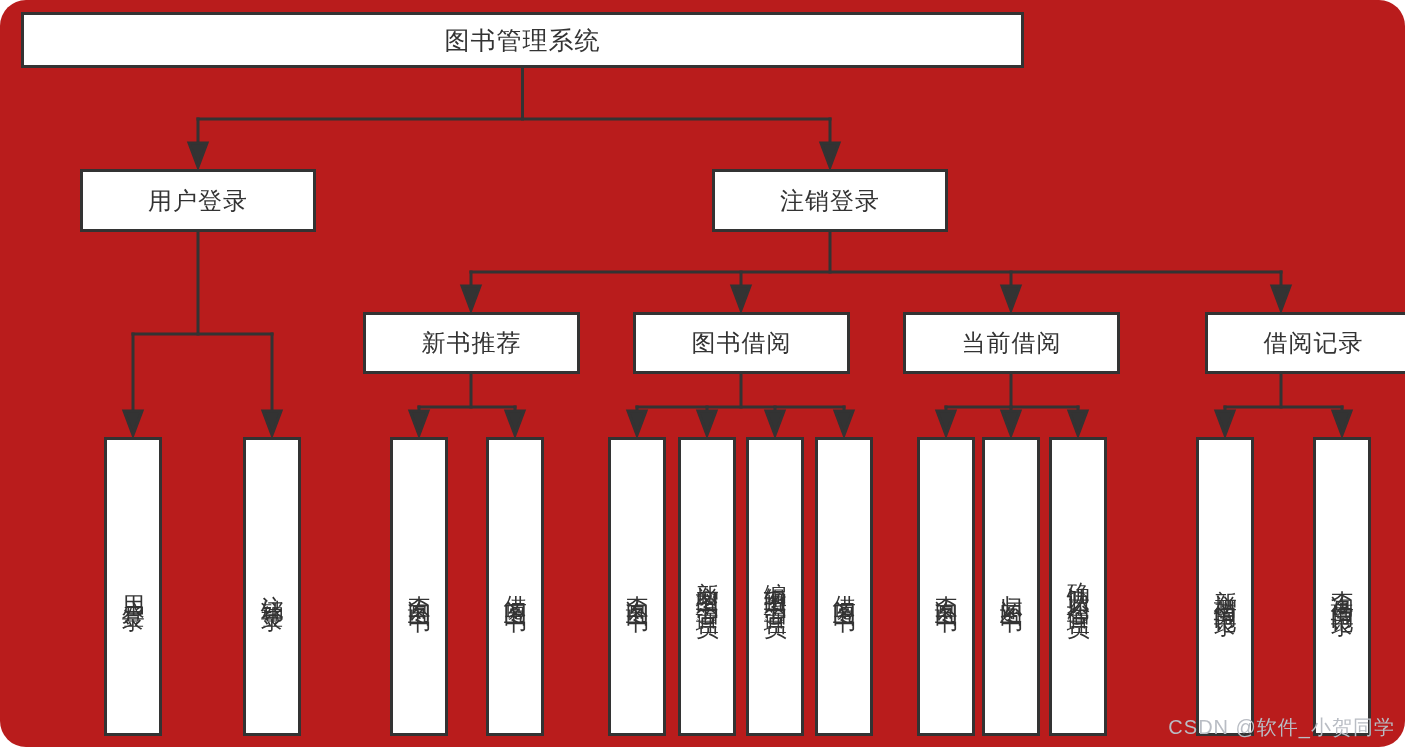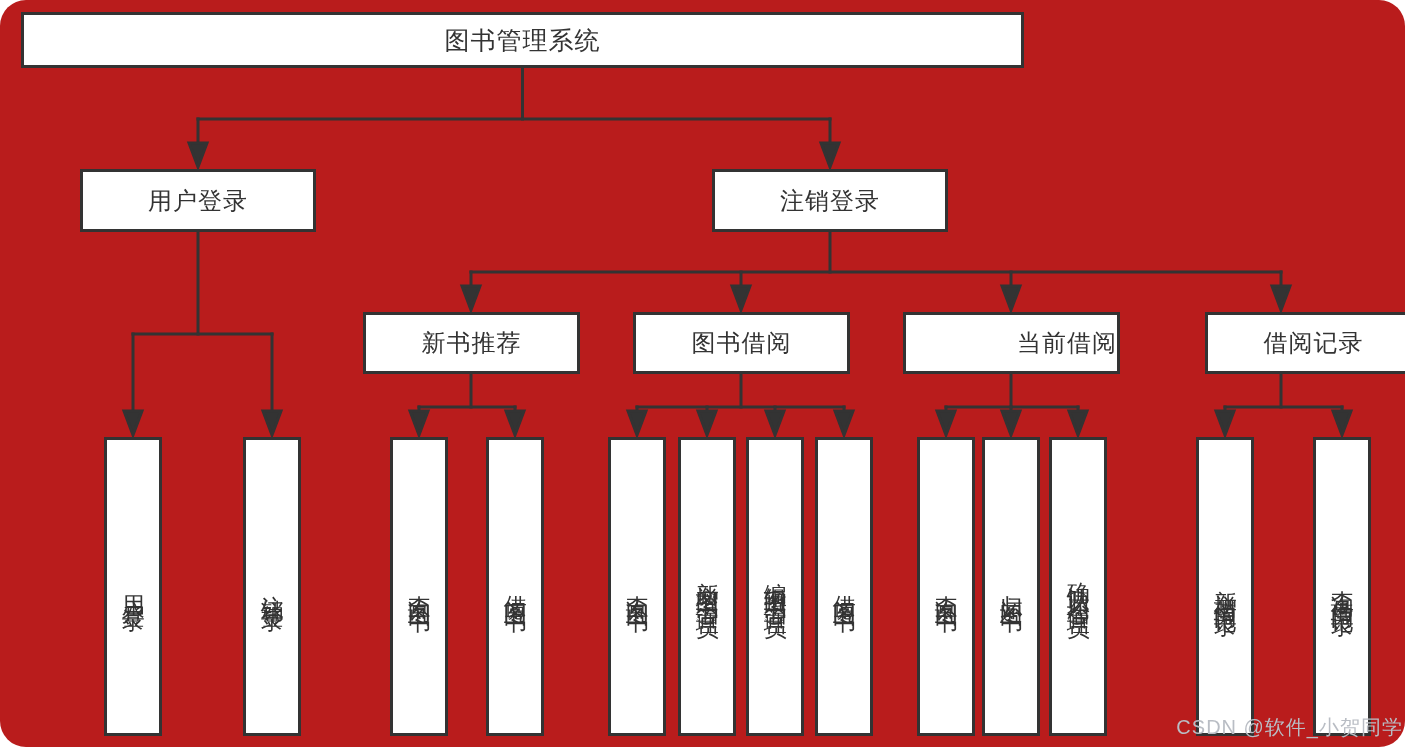--- a/index.html
+++ b/index.html
@@ -40,21 +40,21 @@
   .node.v span {
     writing-mode: vertical-rl;
     text-orientation: mixed;
     font-size: 23px;
     line-height: 1.1;
     letter-spacing: 5px;
     white-space: nowrap;
   }
   .watermark {
     position: absolute;
-    right: 2px;
+    right: 10px;
     top: 714px;
     font-size: 20px;
     color: #b9bdc4;
     letter-spacing: 1px;
     z-index: 3;
   }
 </style>
 </head>
 <body>
 
@@ -134,21 +134,21 @@
   <div class="node h" style="left:712px; top:169px; width:236px; height:63px;">
     <span>注销登录</span>
   </div>
 
   <div class="node h" style="left:363px; top:312px; width:217px; height:62px;text-align:right;">
     <span>新书推荐</span>
   </div>
   <div class="node h" style="left:633px; top:312px; width:217px; height:62px;text-align:center;">
     <span>图书借阅</span>
   </div>
-  <div class="node h" style="left:903px; top:312px; width:217px; height:62px;justify-content:flex-end;">
+  <div class="node h" style="left:903px; top:312px; width:217px; height:62px;">
     <span>当前借阅</span>
   </div>
   <div class="node h" style="left:1173px; top:312px; width:217px; height:62px;margin-left:32px;">
     <span>借阅记录</span>
   </div>
 
   <div class="node v" style="left:104px; top:437px; width:58px; height:299px;">
     <span>用户登录</span>
   </div>
   <div class="node v" style="left:243px; top:437px; width:58px; height:299px;">

